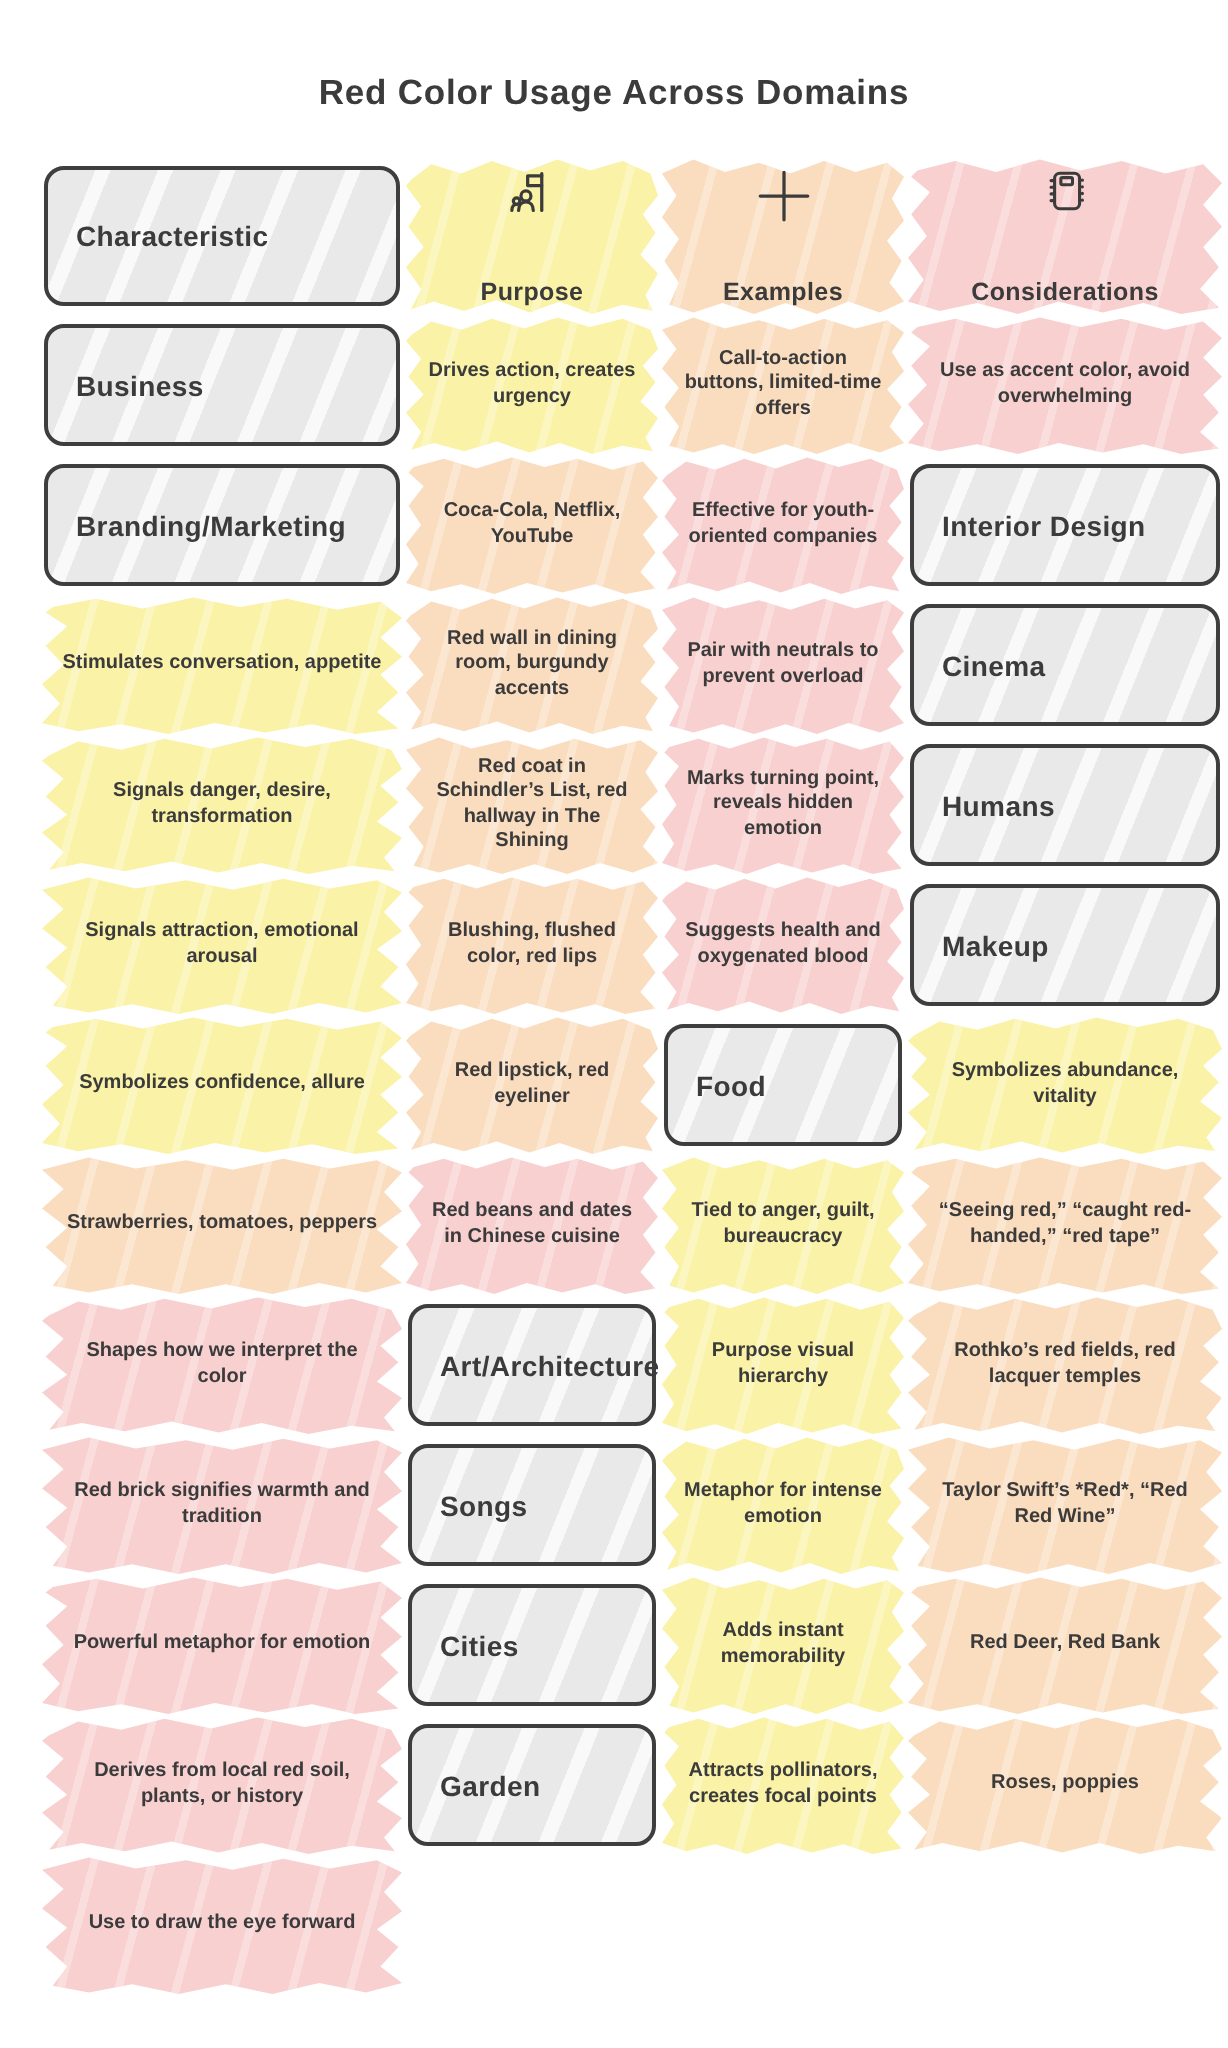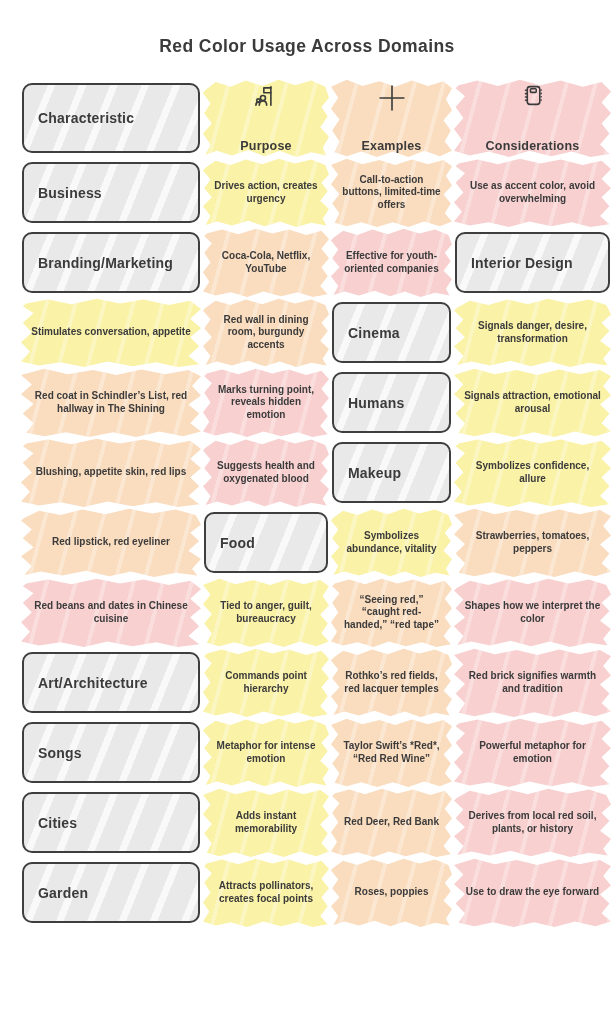--- a/index.html
+++ b/index.html
@@ -155,20 +155,24 @@
     <span>Interior Design</span>
   </div>
   <div class="blob-cell yellow">
     <div class="blob vC"></div>
     <span class="cell-text">Stimulates conversation, appetite</span>
   </div>
   <div class="blob-cell orange">
     <div class="blob vA"></div>
     <span class="cell-text">Red wall in dining room, burgundy accents</span>
   </div>
+  <div class="blob-cell pink">
+    <div class="blob vB"></div>
+    <span class="cell-text">Pair with neutrals to prevent overload</span>
+  </div>
 
   <div class="char-box">
     <span>Cinema</span>
   </div>
   <div class="blob-cell yellow">
     <div class="blob vA"></div>
     <span class="cell-text">Signals danger, desire, transformation</span>
   </div>
   <div class="blob-cell orange">
     <div class="blob vB"></div>
@@ -181,21 +185,21 @@
 
   <div class="char-box">
     <span>Humans</span>
   </div>
   <div class="blob-cell yellow">
     <div class="blob vB"></div>
     <span class="cell-text">Signals attraction, emotional arousal</span>
   </div>
   <div class="blob-cell orange">
     <div class="blob vC"></div>
-    <span class="cell-text">Blushing, appetite skin, red lips</span>
+    <span class="cell-text">Blushing, flushed color, red lips</span>
   </div>
   <div class="blob-cell pink">
     <div class="blob vA"></div>
     <span class="cell-text">Suggests health and oxygenated blood</span>
   </div>
 
   <div class="char-box">
     <span>Makeup</span>
   </div>
   <div class="blob-cell yellow">
@@ -234,21 +238,21 @@
   <div class="blob-cell pink">
     <div class="blob vA"></div>
     <span class="cell-text">Shapes how we interpret the color</span>
   </div>
 
   <div class="char-box">
     <span>Art/Architecture</span>
   </div>
   <div class="blob-cell yellow">
     <div class="blob vC"></div>
-    <span class="cell-text">Commands point hierarchy</span>
+    <span class="cell-text">Purpose visual hierarchy</span>
   </div>
   <div class="blob-cell orange">
     <div class="blob vA"></div>
     <span class="cell-text">Rothko’s red fields, red lacquer temples</span>
   </div>
   <div class="blob-cell pink">
     <div class="blob vB"></div>
     <span class="cell-text">Red brick signifies warmth and tradition</span>
   </div>
 

